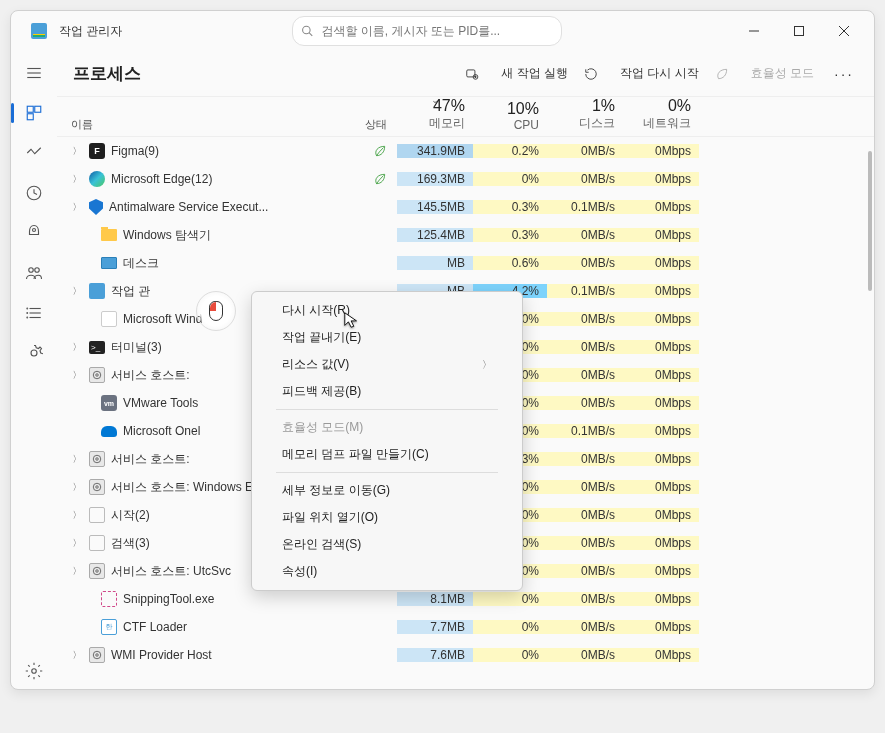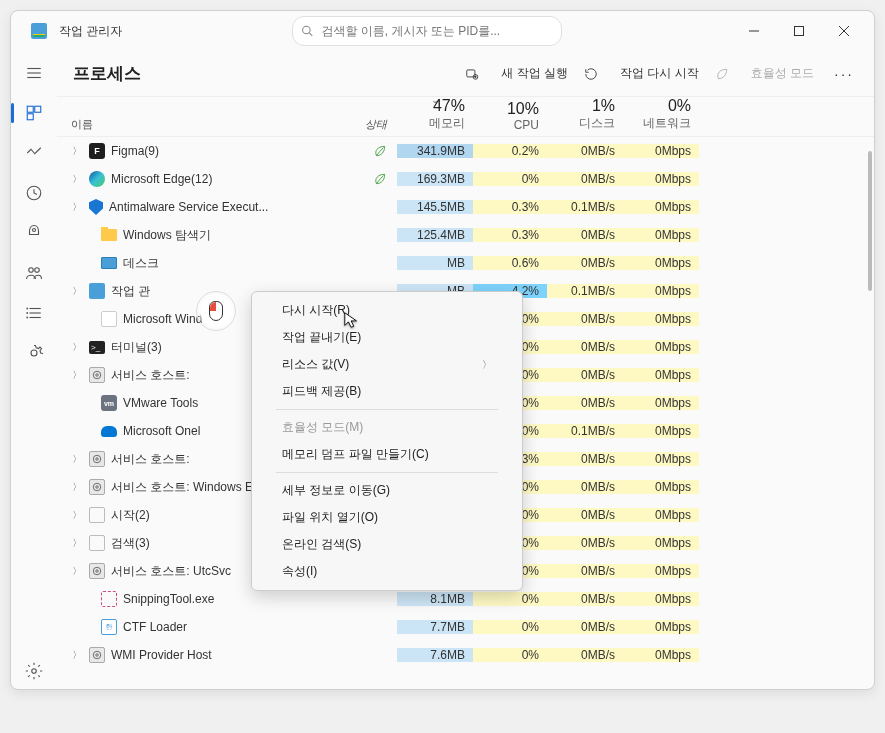--- a/index.html
+++ b/index.html
@@ -25,21 +25,21 @@
 .content { flex: 1; display: flex; flex-direction: column; min-width: 0; }
 .content-header { display: flex; align-items: center; height: 46px; padding: 0 16px; border-bottom: 1px solid #eee; text-align: right; }
 .page-title { font-size: 17px; font-weight: 600; color: #222; }
 .header-actions { margin-left: auto; display: flex; align-items: center; gap: 16px; font-size: 12px; color: #333; }
 .header-actions .hact { display: flex; align-items: center; gap: 22px; }
 .header-actions .hact.disabled { color: #aaa; }
 .header-actions svg { width: 14px; height: 14px; }
 .more-btn { font-size: 14px; letter-spacing: 2px; padding: 0 4px; }
 .table-head { display: flex; height: 40px; align-items: flex-end; padding-bottom: 4px; font-size: 11px; color: #555; border-bottom: 1px solid #eee; }
 .col-name { width: 230px; padding-left: 14px; }
-.col-status { width: 110px; font-style: italic; }
+.col-status { width: 110px; }
 .col-mem { width: 76px; text-align: right; padding-right: 8px; position: relative; }
 .col-cpu { width: 74px; text-align: right; padding-right: 8px; }
 .col-disk { width: 76px; text-align: right; padding-right: 8px; }
 .col-net { width: 76px; text-align: right; padding-right: 8px; }
 .th-top { font-size: 16px; color: #222; display: block; }
 .th-bot { font-size: 12px; color: #666; display: block; }
 .sort-ind { position: absolute; top: -2px; left: 50%; transform: translateX(-50%); font-size: 9px; color: #666; }
 .rows { flex: 1; overflow-y: auto; position: relative; }
 .row { display: flex; height: 28px; align-items: center; font-size: 12px; color: #333; }
 .row .col-name { display: flex; align-items: center; gap: 6px; white-space: nowrap; overflow: hidden; text-overflow: ellipsis; }

